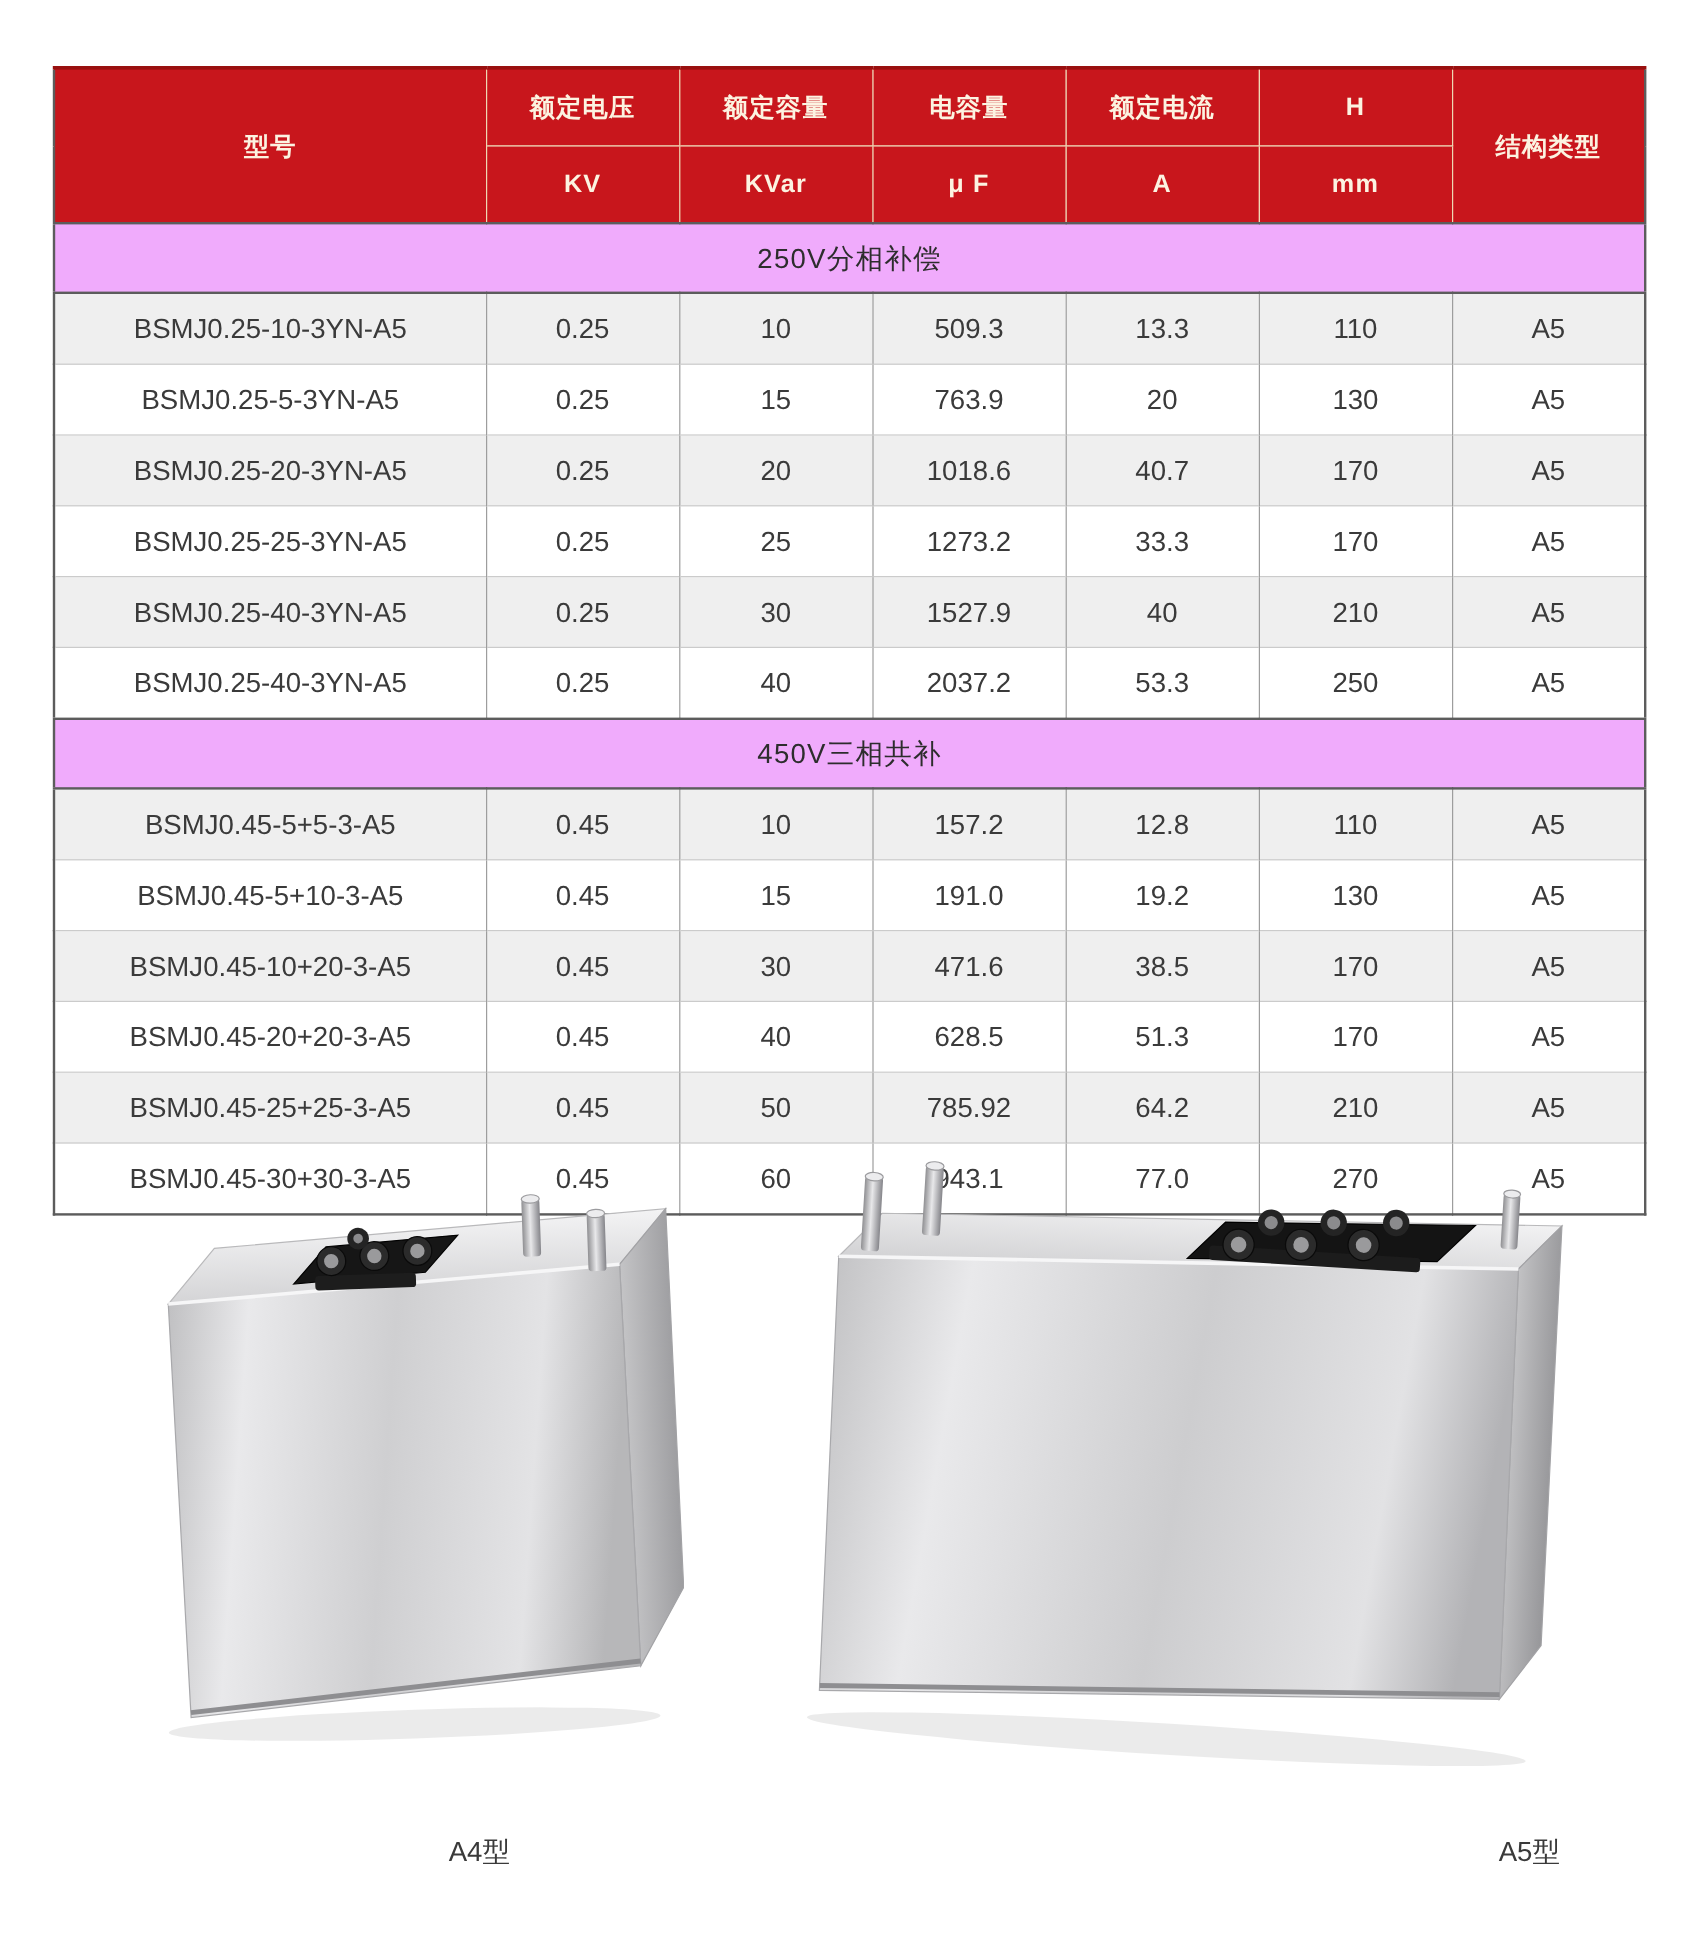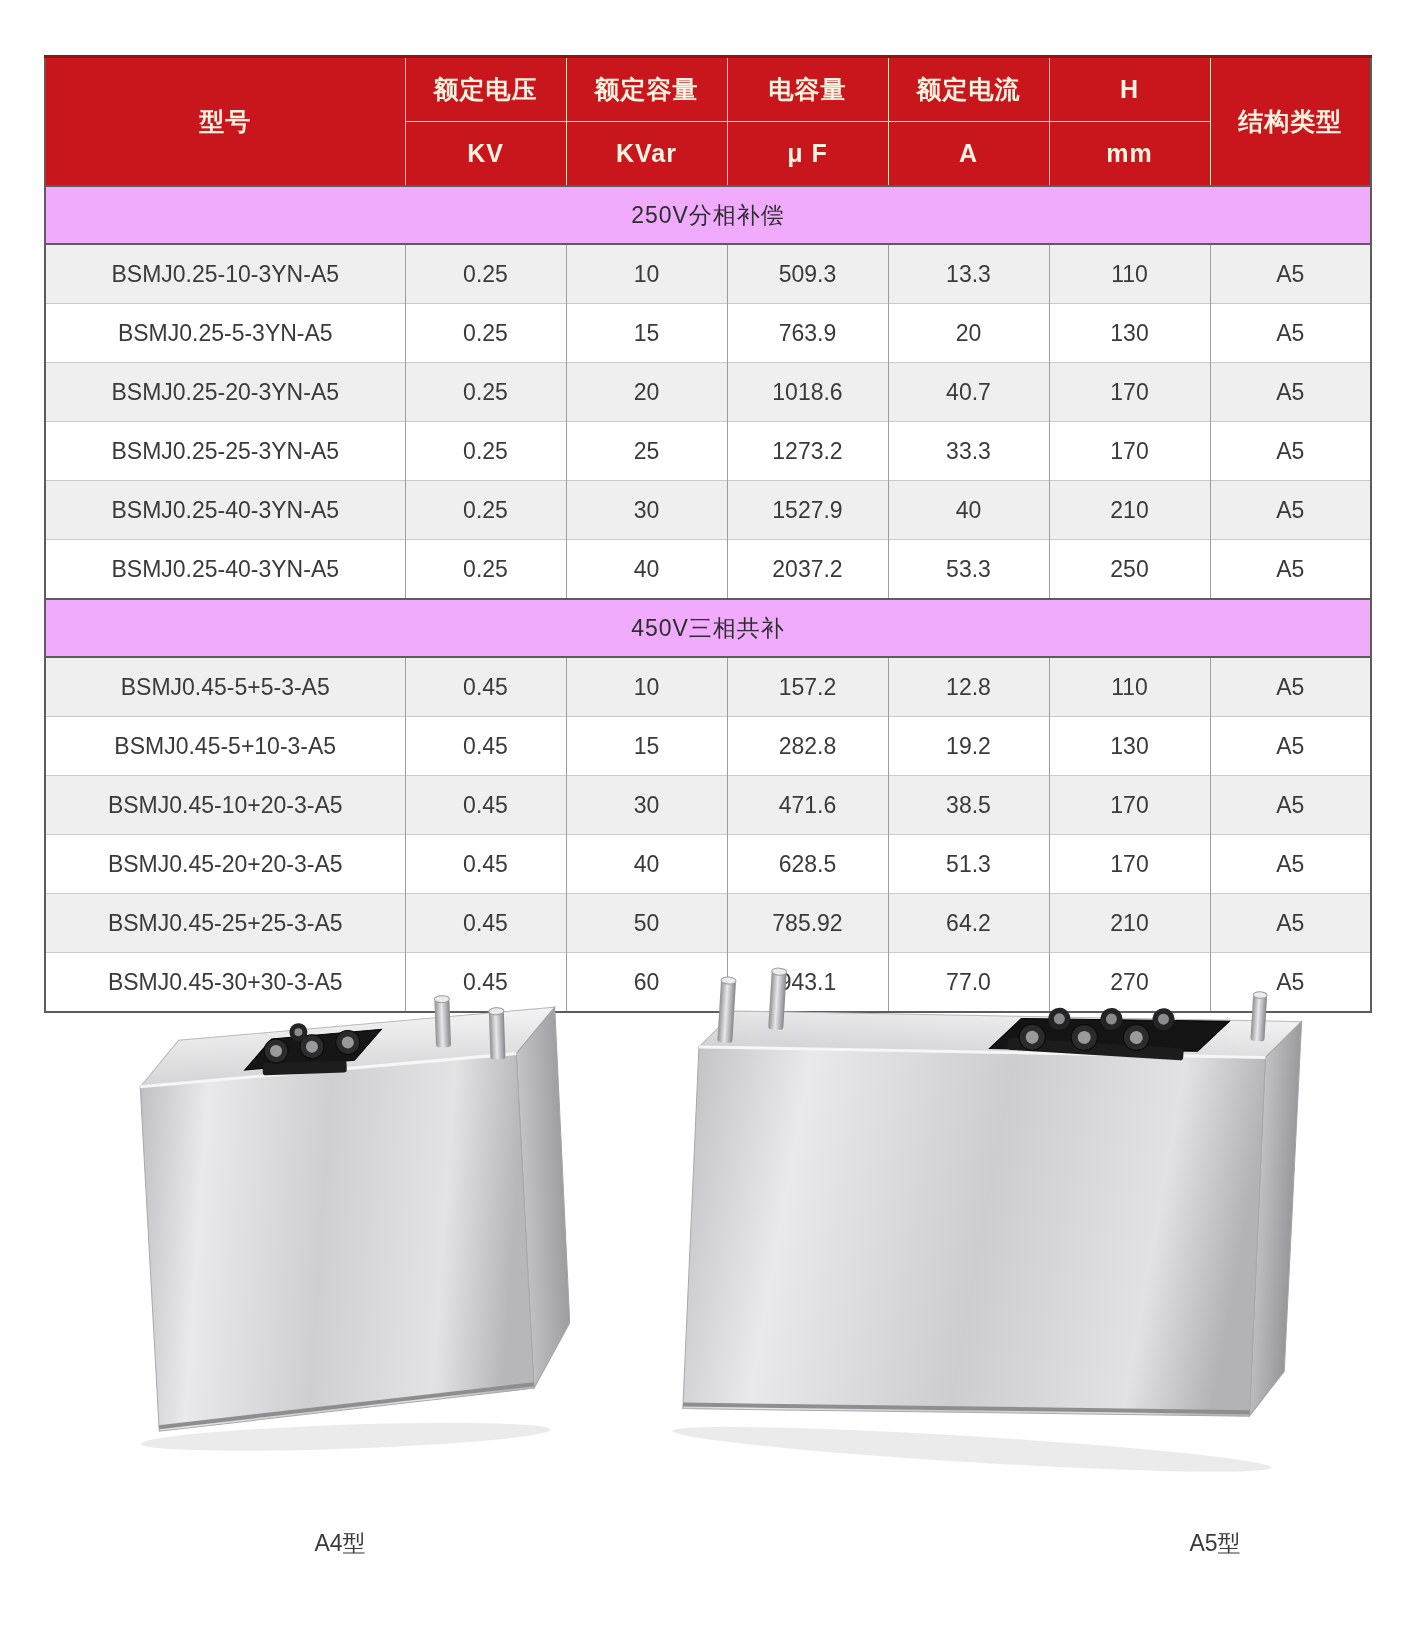--- a/index.html
+++ b/index.html
@@ -22,21 +22,21 @@
   .spec-table{
     position:absolute;left:44px;top:55px;width:1326px;
     border-collapse:collapse;table-layout:fixed;
     border-left:2px solid var(--dark-line);
     border-right:2px solid var(--dark-line);
     border-bottom:2px solid var(--dark-line);
   }
   .spec-table thead th{
     background:var(--red);
     color:var(--header-text);
-    font-size:25px;font-weight:bold;
+    font-size:21px;font-weight:bold;
     height:61px;text-align:center;vertical-align:middle;
     border:1px solid var(--cream-line);
     letter-spacing:1px;
     margin-top:44px;
   }
   .spec-table thead tr:first-child th{border-top:3px solid var(--red-dark);}
   .spec-table thead th:first-child{border-left:1px solid var(--red);text-align:center;}
   .spec-table thead th:last-child{border-right:1px solid var(--red);}
   .spec-table tbody td{
     height:56px;text-align:center;vertical-align:middle;
@@ -52,21 +52,21 @@
     border-left:none;border-right:none;
     border-top:2px solid var(--dark-line);
     border-bottom:2px solid var(--dark-line);
     font-size:23px;color:#2d2d2d;height:54px;letter-spacing:1px;
   }
   
   .fig{position:absolute;}
   .fig-a4{left:100px;top:975px;}
   .fig-a5{left:660px;top:945px;}
   .caption{
-    position:absolute;width:170px;text-align:center;
+    position:absolute;width:170px;text-align:right;
     font-size:23px;color:var(--ink);top:1528px;
   }
   .cap-a4{left:255px;}
   .cap-a5{left:1130px;}
 </style>
 </head>
 <body>
 
 <table class="spec-table">
   <colgroup>
@@ -163,21 +163,21 @@
         <td>10</td>
         <td>157.2</td>
         <td>12.8</td>
         <td>110</td>
         <td>A5</td>
       </tr>
       <tr class="data-row">
         <td>BSMJ0.45-5+10-3-A5</td>
         <td>0.45</td>
         <td>15</td>
-        <td>282.8</td>
+        <td>191.0</td>
         <td>19.2</td>
         <td>130</td>
         <td>A5</td>
       </tr>
       <tr class="data-row alt">
         <td>BSMJ0.45-10+20-3-A5</td>
         <td>0.45</td>
         <td>30</td>
         <td>471.6</td>
         <td>38.5</td>

